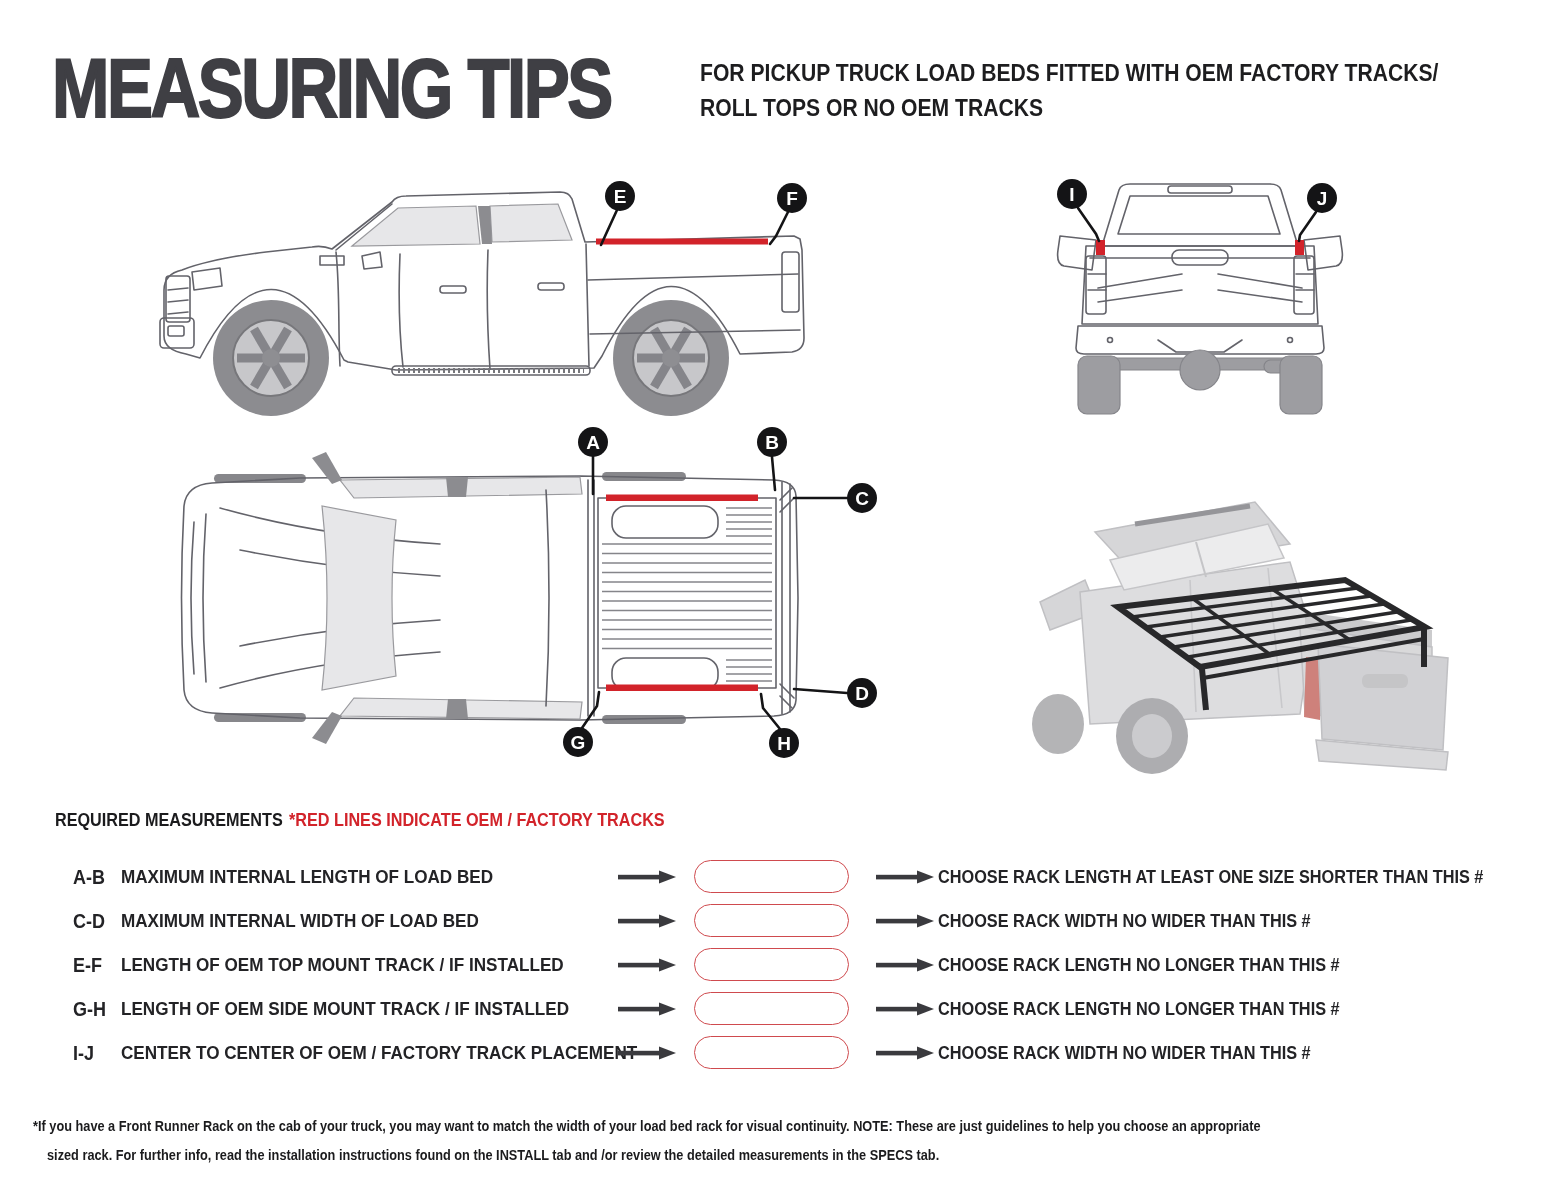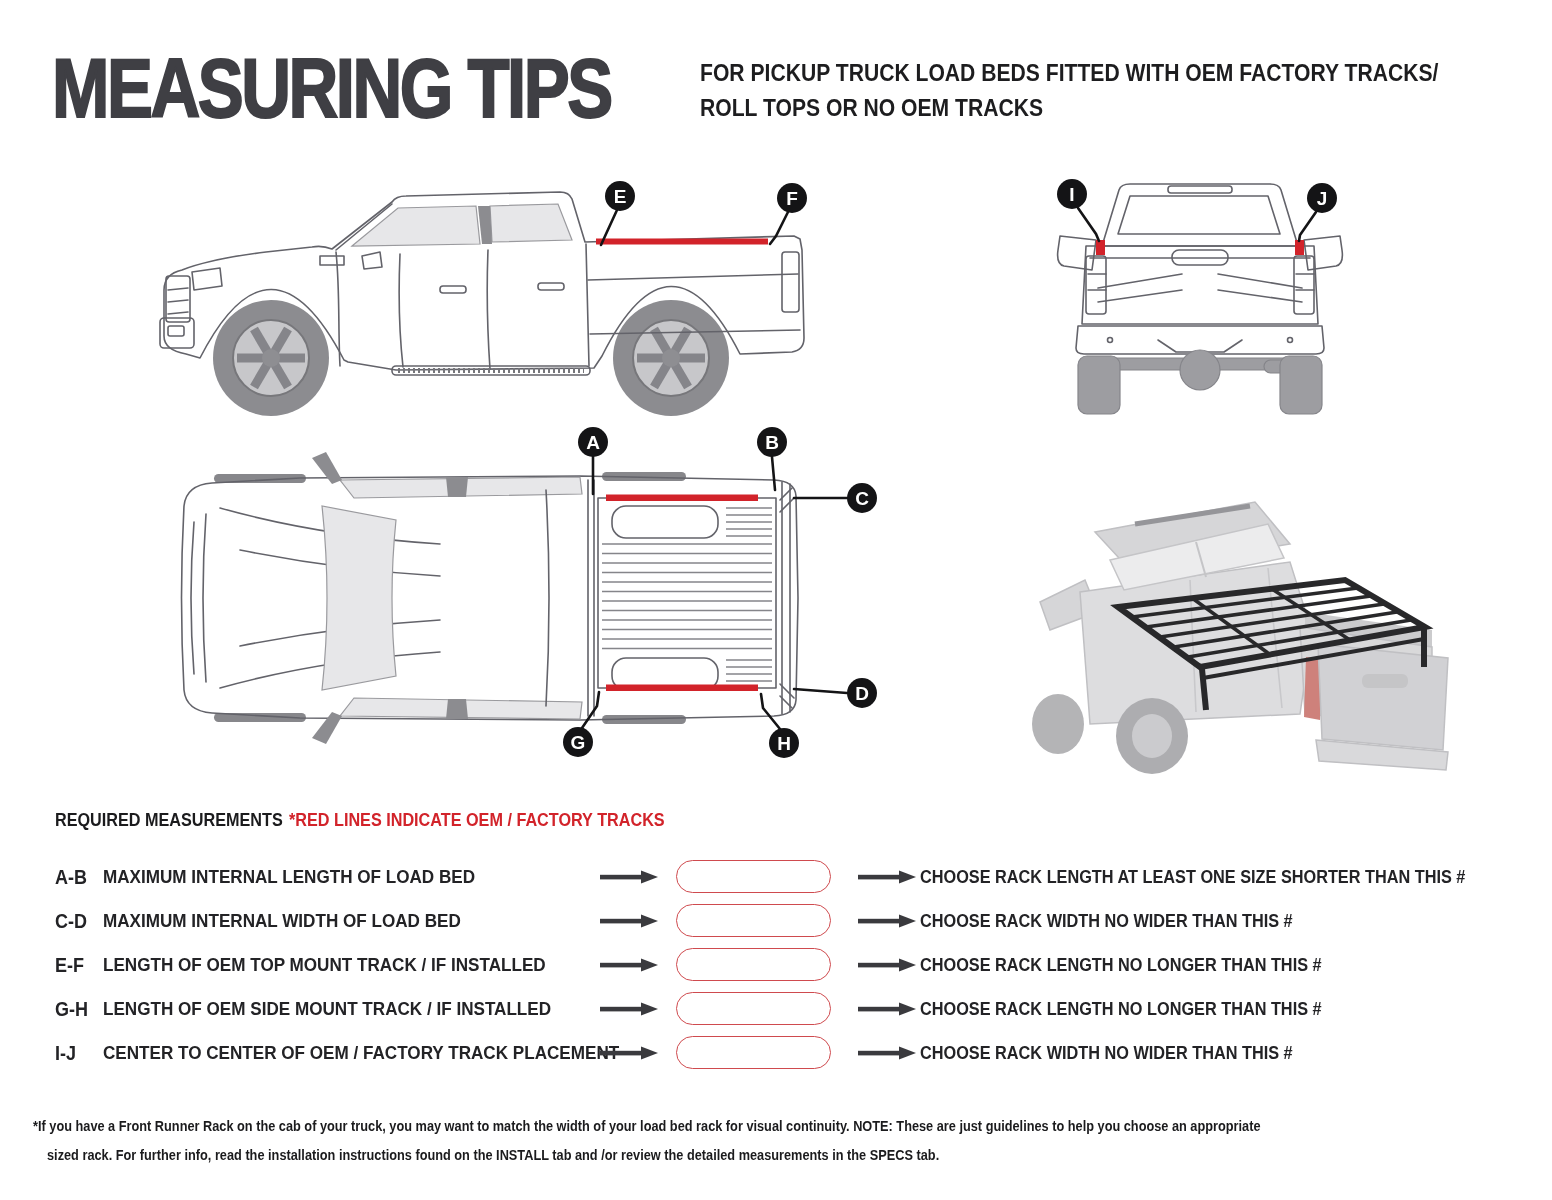--- a/index.html
+++ b/index.html
@@ -7,21 +7,21 @@
           font-family:"Liberation Sans", sans-serif;color:#1d1d1f;}
   .abs{position:absolute;}
   .cond{transform-origin:0 50%;}
   .title{left:52px;top:40px;font-size:84px;font-weight:bold;letter-spacing:-3px;color:#3f3f44;
          -webkit-text-stroke:2px #3f3f44;transform:scaleX(0.82);transform-origin:0 0;white-space:nowrap;}
   .subtitle{left:700px;top:55px;font-size:24px;font-weight:bold;line-height:35px;color:#1d1d1f;
             transform:scaleX(0.88);transform-origin:0 0;white-space:nowrap;}
   .legend{top:810px;font-size:18px;font-weight:bold;transform:scaleX(0.9);white-space:nowrap;}
   .legend-black{left:55px;color:#1b1b1d;}
   .legend-red{left:289px;color:#d2232a;}
-  .mrow{position:absolute;left:0;width:1274px;height:34px;}
+  .mrow{position:absolute;left:18px;width:1274px;height:34px;}
   .mcode{position:absolute;left:55px;top:0;line-height:34px;font-weight:bold;font-size:20px;
          color:#232326;transform:scaleX(0.9);transform-origin:0 50%;white-space:nowrap;}
   .mdesc{position:absolute;left:103px;top:0;line-height:34px;font-weight:bold;font-size:19px;
          color:#232326;transform:scaleX(0.9);transform-origin:0 50%;white-space:nowrap;}
   .minstr{position:absolute;left:920px;top:0;line-height:34px;font-weight:bold;font-size:18.5px;
           color:#232326;transform:scaleX(0.88);transform-origin:0 50%;white-space:nowrap;}
   .arrow{position:absolute;top:10px;width:58px;height:14px;}
   .a1{left:600px;} .a2{left:858px;}
   .pill{position:absolute;left:676px;top:0;width:155px;height:33px;border:1.6px solid #cf4a4e;
         border-radius:17px;background:#fff;box-sizing:border-box;}

